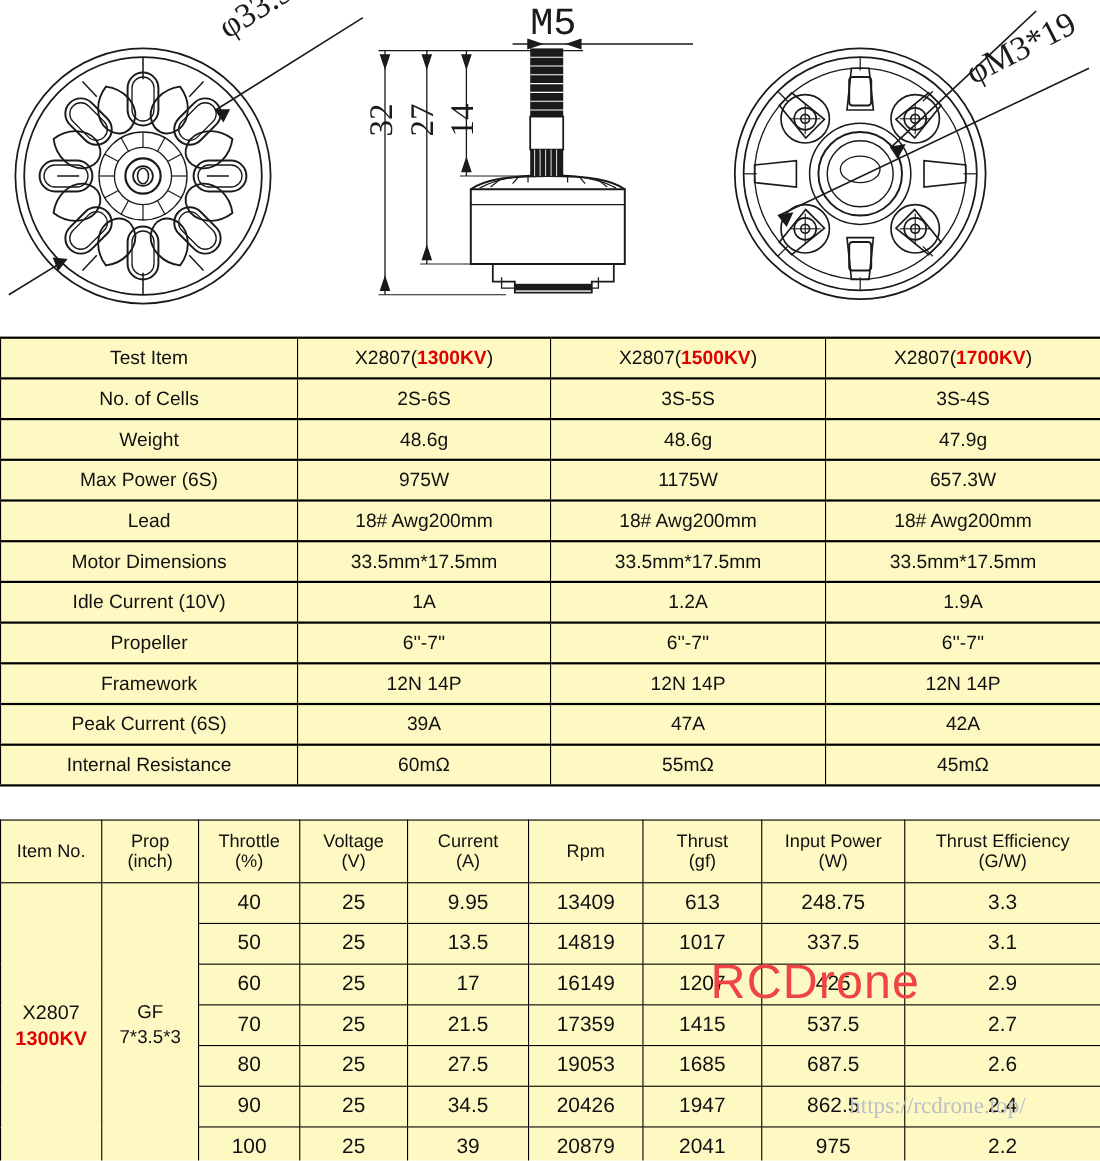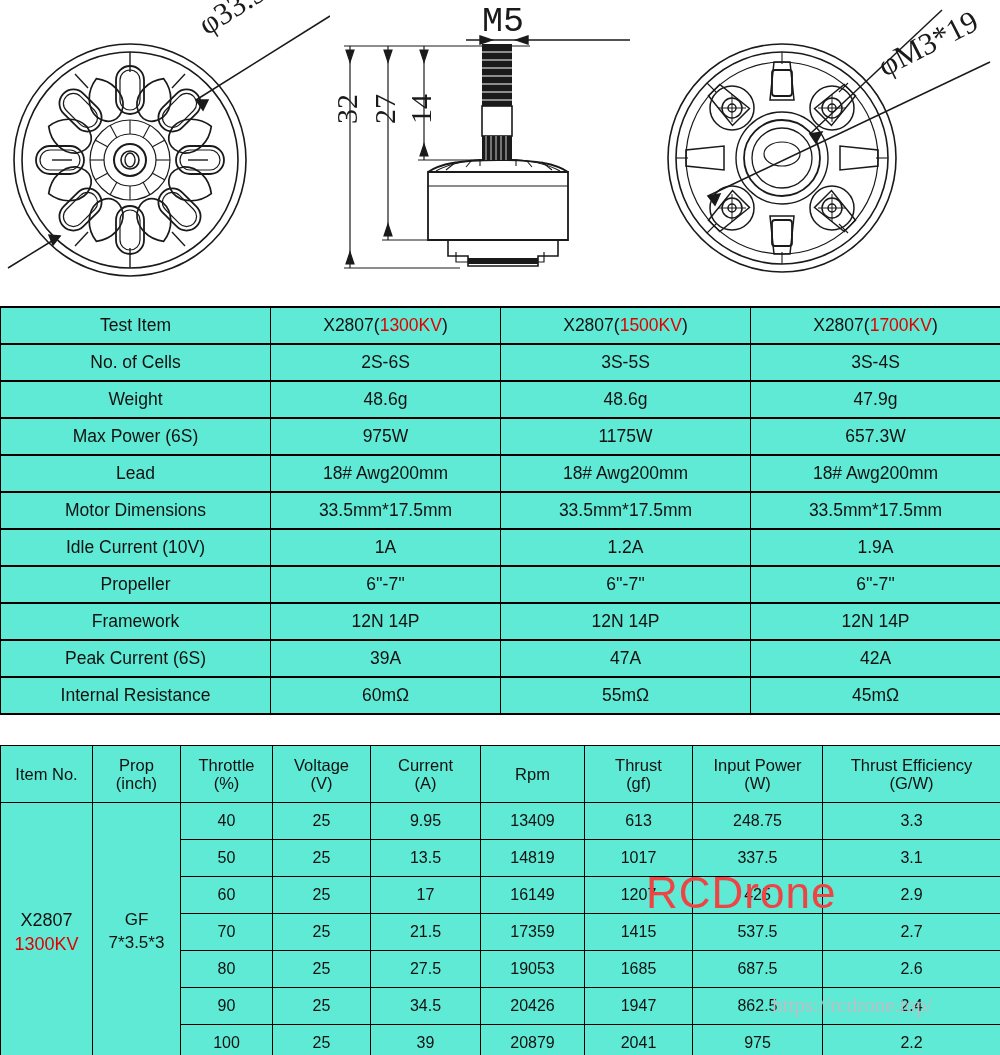--- a/index.html
+++ b/index.html
@@ -37,46 +37,46 @@
     font-family: "Liberation Serif", serif;
     color: #1a1a1a;
     white-space: nowrap;
   }
 
   
   .sheet-table {
     border-collapse: collapse;
     table-layout: fixed;
     width: 1000px;
-    background: #5eead4;
+    background: #fef9c3;
   }
   .sheet-table td {
     border: 1px solid #000000;
     text-align: center;
     vertical-align: middle;
     font-family: "Liberation Sans", sans-serif;
     color: #111111;
     padding: 0 2px;
   }
 
   
   #spec-table { position: absolute; left: 0; top: 306px; }
   #spec-table td {
     height: 35px;
     font-size: 17.5px;
     border-top-width: 2px;
     border-bottom-width: 2px;
   }
   #spec-table td.spec-name { font-size: 17.5px; }
-  .kv-red { color: #e00000; font-weight: normal; }
+  .kv-red { color: #e00000; font-weight: bold; }
 
   
   #perf-table { position: absolute; left: 0; top: 745px; }
   #perf-table td {
-    font-size: 16px;
+    font-size: 19px;
     height: 36px;
   }
   #perf-table td.hdr {
     height: 56px;
     line-height: 1.12;
     font-size: 16.5px;
   }
   #perf-table td.item-cell { font-size: 18px; line-height: 1.35; }
   #perf-table td.prop-cell { font-size: 17px; line-height: 1.35; }
 

